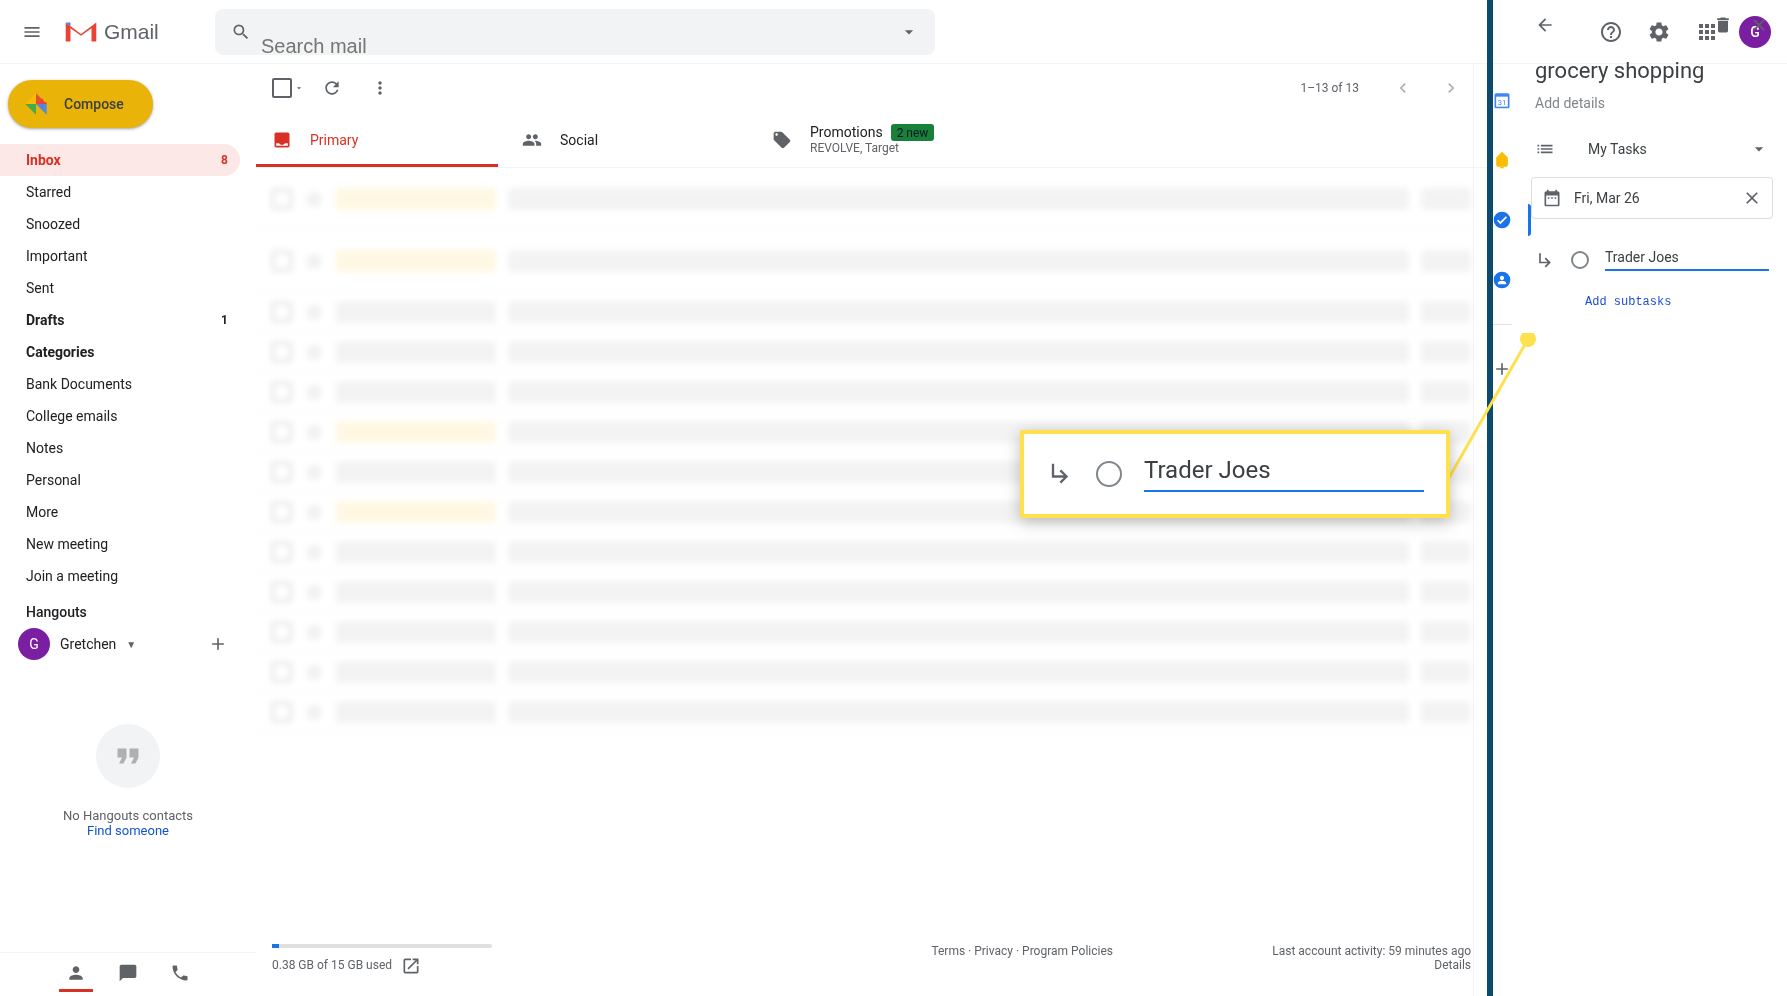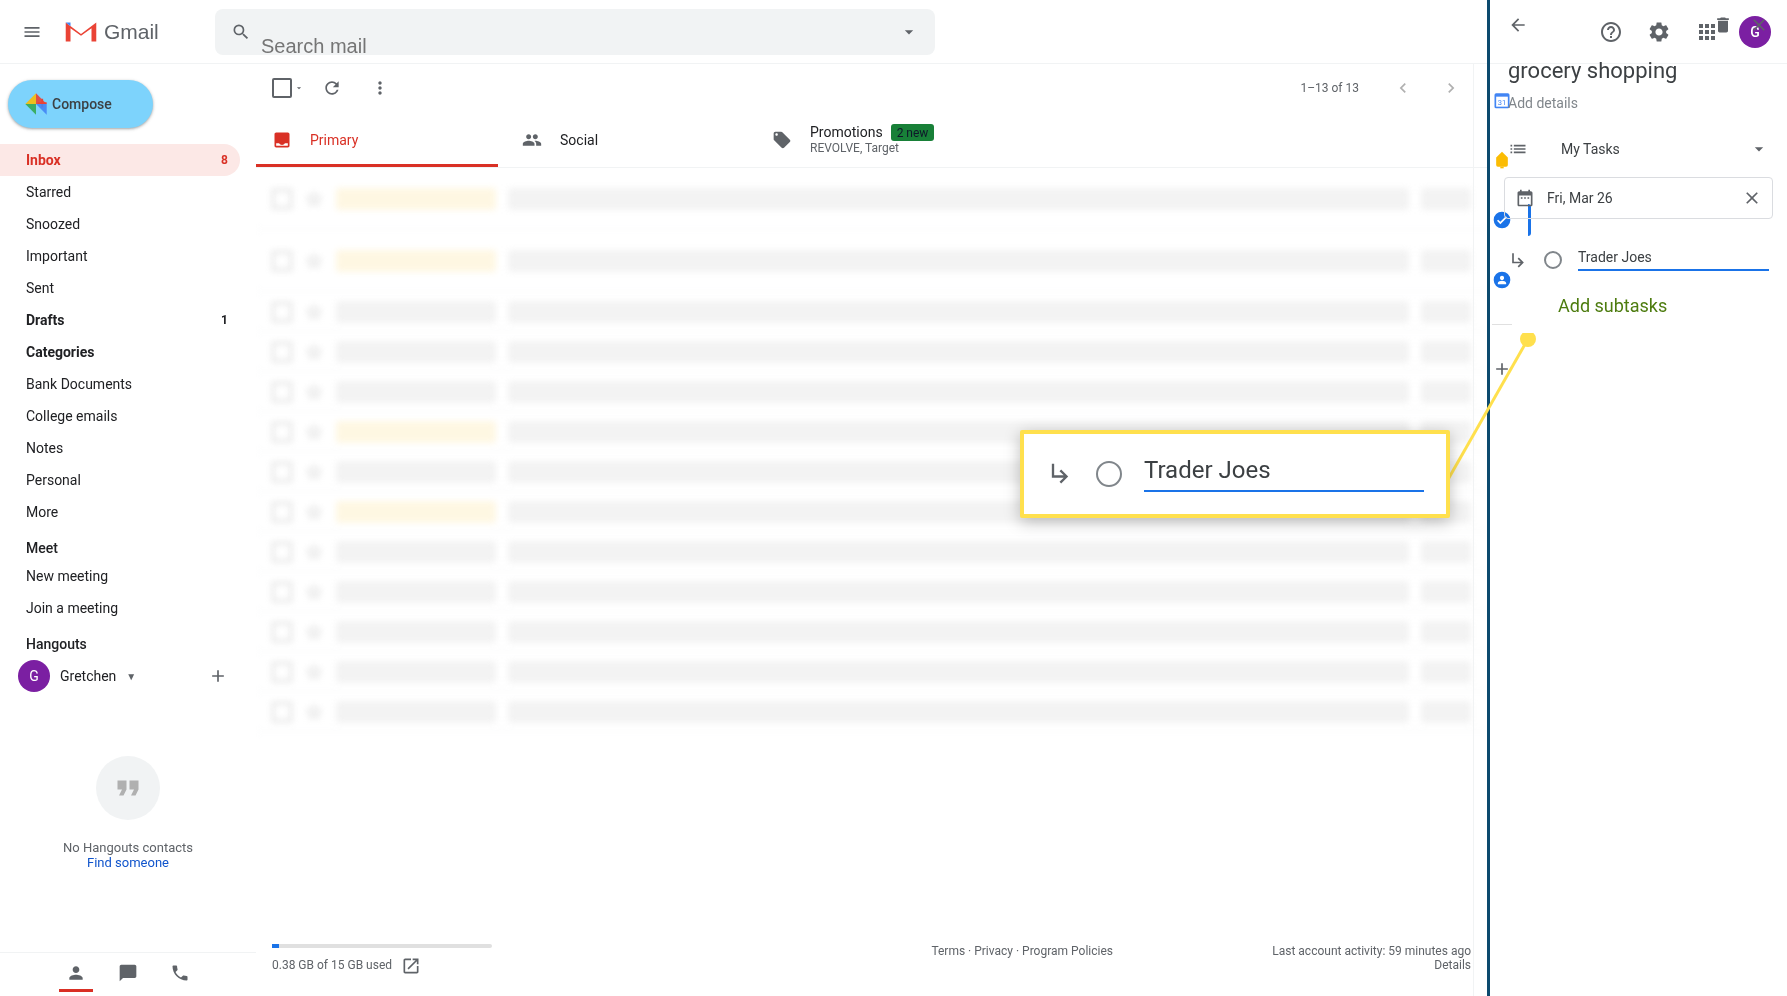--- a/index.html
+++ b/index.html
@@ -17,21 +17,21 @@
 .search-icon-btn { width: 40px; height: 40px; display: flex; align-items: center; justify-content: center; }
 .search-input { flex: 1; border: none; background: transparent; font-size: 20px; color: #4d7c0f; outline: none; margin-top: 30px; }
 .search-dd { width: 40px; height: 40px; display: flex; align-items: center; justify-content: center; }
 .hdr-spacer { flex: 1; }
 .hdr-icon { width: 48px; height: 48px; display: flex; align-items: center; justify-content: center; cursor: pointer; }
 .hdr-icon svg { fill: #5f6368; }
 .avatar { width: 32px; height: 32px; border-radius: 50%; background: #7b1fa2; color: #fff; display: flex; align-items: center; justify-content: center; font-weight: 500; margin: 0 8px; }
 
 
 .sidebar { position: absolute; left: 0; top: 64px; width: 256px; bottom: 0; display: flex; flex-direction: column; }
-.compose-btn { margin: 16px 0 16px 8px; width: 145px; height: 48px; border-radius: 24px; box-shadow: 0 1px 2px rgba(60,64,67,.3), 0 1px 3px 1px rgba(60,64,67,.15); display: flex; align-items: center; padding-left: 12px; background: #7dd3fc; cursor: pointer; font-size: 14px; color: #3c4043; font-weight: 500; }
+.compose-btn { margin: 16px 0 16px 8px; width: 145px; height: 48px; border-radius: 24px; box-shadow: 0 1px 2px rgba(60,64,67,.3), 0 1px 3px 1px rgba(60,64,67,.15); display: flex; align-items: center; padding-left: 12px; background: #eab308; cursor: pointer; gap: 12px; font-size: 14px; color: #3c4043; font-weight: 500; }
 .nav { display: flex; flex-direction: column; }
 .nav-item { height: 32px; display: flex; align-items: center; padding: 0 12px 0 26px; border-radius: 0 16px 16px 0; margin-right: 16px; cursor: pointer; font-size: 14px; color: #202124; }
 .nav-item.active { background: #fce8e6; color: #d93025; font-weight: 700; }
 .nav-item.bold { font-weight: 700; }
 .nav-item .count { margin-left: auto; font-size: 12px; }
 .nav-item.active .count { color: #d93025; }
 .nav-hdr { padding: 12px 0 4px 26px; font-size: 14px; font-weight: 500; color: #202124; }
 .nav-usr { display: flex; align-items: center; height: 40px; padding-left: 18px; gap: 10px; }
 .nav-usr .av { width: 32px; height: 32px; border-radius: 50%; background: #7b1fa2; color: #fff; display: flex; align-items: center; justify-content: center; font-size: 14px; }
 .nav-usr .nm { font-size: 14px; }
@@ -88,40 +88,40 @@
 .footer-r { text-align: right; }
 
 
 .rail { position: absolute; right: 258px; top: 64px; bottom: 0; width: 56px; border-left: 1px solid #f1f3f4; display: flex; flex-direction: column; align-items: center; padding-top: 16px; gap: 20px; }
 .rail-ic { width: 40px; height: 40px; display: flex; align-items: center; justify-content: center; border-radius: 50%; cursor: pointer; position: relative; }
 .rail-ic.active::after { content: ''; position: absolute; right: -9px; top: 4px; width: 3px; height: 32px; background: #1a73e8; border-radius: 0 3px 3px 0; }
 .rail-divider { width: 20px; height: 1px; background: #e0e0e0; margin: 4px 0; }
 .rail-ic svg { width: 20px; height: 20px; }
 
 
-.tasks { position: absolute; right: 0; top: 0; bottom: 0; width: 300px; border-left: 3px solid #0c4a6e; display: flex; flex-direction: column; }
+.tasks { position: absolute; right: 0; top: 0; bottom: 0; width: 300px; border-left: 6px solid #0c4a6e; display: flex; flex-direction: column; padding-left: 24px; }
 .tasks-hdr { height: 50px; display: flex; align-items: center; padding: 0 10px; }
 .tasks-hdr .back { width: 36px; height: 36px; display: flex; align-items: center; justify-content: center; cursor: pointer; }
 .tasks-hdr .spc { flex: 1; }
 .tasks-hdr svg { fill: #5f6368; }
 .task-title { padding: 8px 18px 8px 18px; font-size: 22px; color: #3c4043; outline: none; }
 .task-details { padding: 4px 18px 18px 18px; color: #80868b; font-size: 14px; }
 .task-dd-row { display: flex; align-items: center; padding: 10px 18px; gap: 33px; cursor: pointer; }
 .task-dd-row .lst-ic { width: 20px; height: 20px; }
 .task-dd-row .lst-nm { flex: 1; font-size: 14px; color: #3c4043; }
 .task-dd-row .chev { width: 20px; height: 20px; }
 .task-date-row { margin: 8px 14px; padding: 10px 10px; border: 1px solid #dadce0; border-radius: 4px; display: flex; align-items: center; gap: 12px; }
 .task-date-row .cal-ic { width: 20px; height: 20px; }
 .task-date-row .dtxt { flex: 1; font-size: 14px; color: #3c4043; }
 .task-date-row .clr { width: 20px; height: 20px; cursor: pointer; }
 .subtask-row { display: flex; align-items: center; padding: 12px 18px; gap: 16px; margin-top: 10px; }
 .subtask-row .arr { width: 20px; height: 20px; }
 .subtask-row .circ { width: 18px; height: 18px; border: 2px solid #80868b; border-radius: 50%; }
 .subtask-row .txt { flex: 1; font-size: 14px; color: #3c4043; border-bottom: 2px solid #1a73e8; padding-bottom: 4px; }
-.add-sub { padding: 12px 18px 12px 68px; color: #4d7c0f; font-size: 18px; cursor: pointer; }
+.add-sub { padding: 12px 18px 12px 68px; color: #1d4ed8; font-size: 12px; cursor: pointer; font-family: Liberation Mono, monospace; }
 
 
 .callout { position: absolute; left: 1020px; top: 430px; width: 430px; height: 88px; background: #fff; border: 4px solid #ffe04d; border-radius: 2px; box-shadow: 0 4px 16px rgba(0,0,0,.25); display: flex; align-items: center; padding: 0 22px; gap: 22px; }
 .callout .arr svg { fill: #5f6368; width: 28px; height: 28px; }
 .callout .circ { width: 26px; height: 26px; border: 2px solid #80868b; border-radius: 50%; }
 .callout .txt { flex: 1; font-size: 24px; color: #3c4043; border-bottom: 2px solid #1a73e8; padding-bottom: 6px; }
 .callout-line { position: absolute; left: 1446px; top: 333px; width: 300px; height: 150px; pointer-events: none; }
 
 svg.icon { width: 20px; height: 20px; }
 </style>
@@ -317,21 +317,20 @@
     <div class="nav-item">
         <span>Notes</span>
       </div>
     <div class="nav-item">
         <span>Personal</span>
       </div>
     <div class="nav-item">
         <span>More</span>
       </div>
   </div>
-  <div class="nav-hdr">Meet</div>
   <div class="nav-item">
       <span>New meeting</span>
     </div>
   <div class="nav-item">
       <span>Join a meeting</span>
     </div>
   <div class="nav-hdr">Hangouts</div>
   <div class="nav-usr">
     <div class="av">G</div>
     <div class="nm">Gretchen</div>

